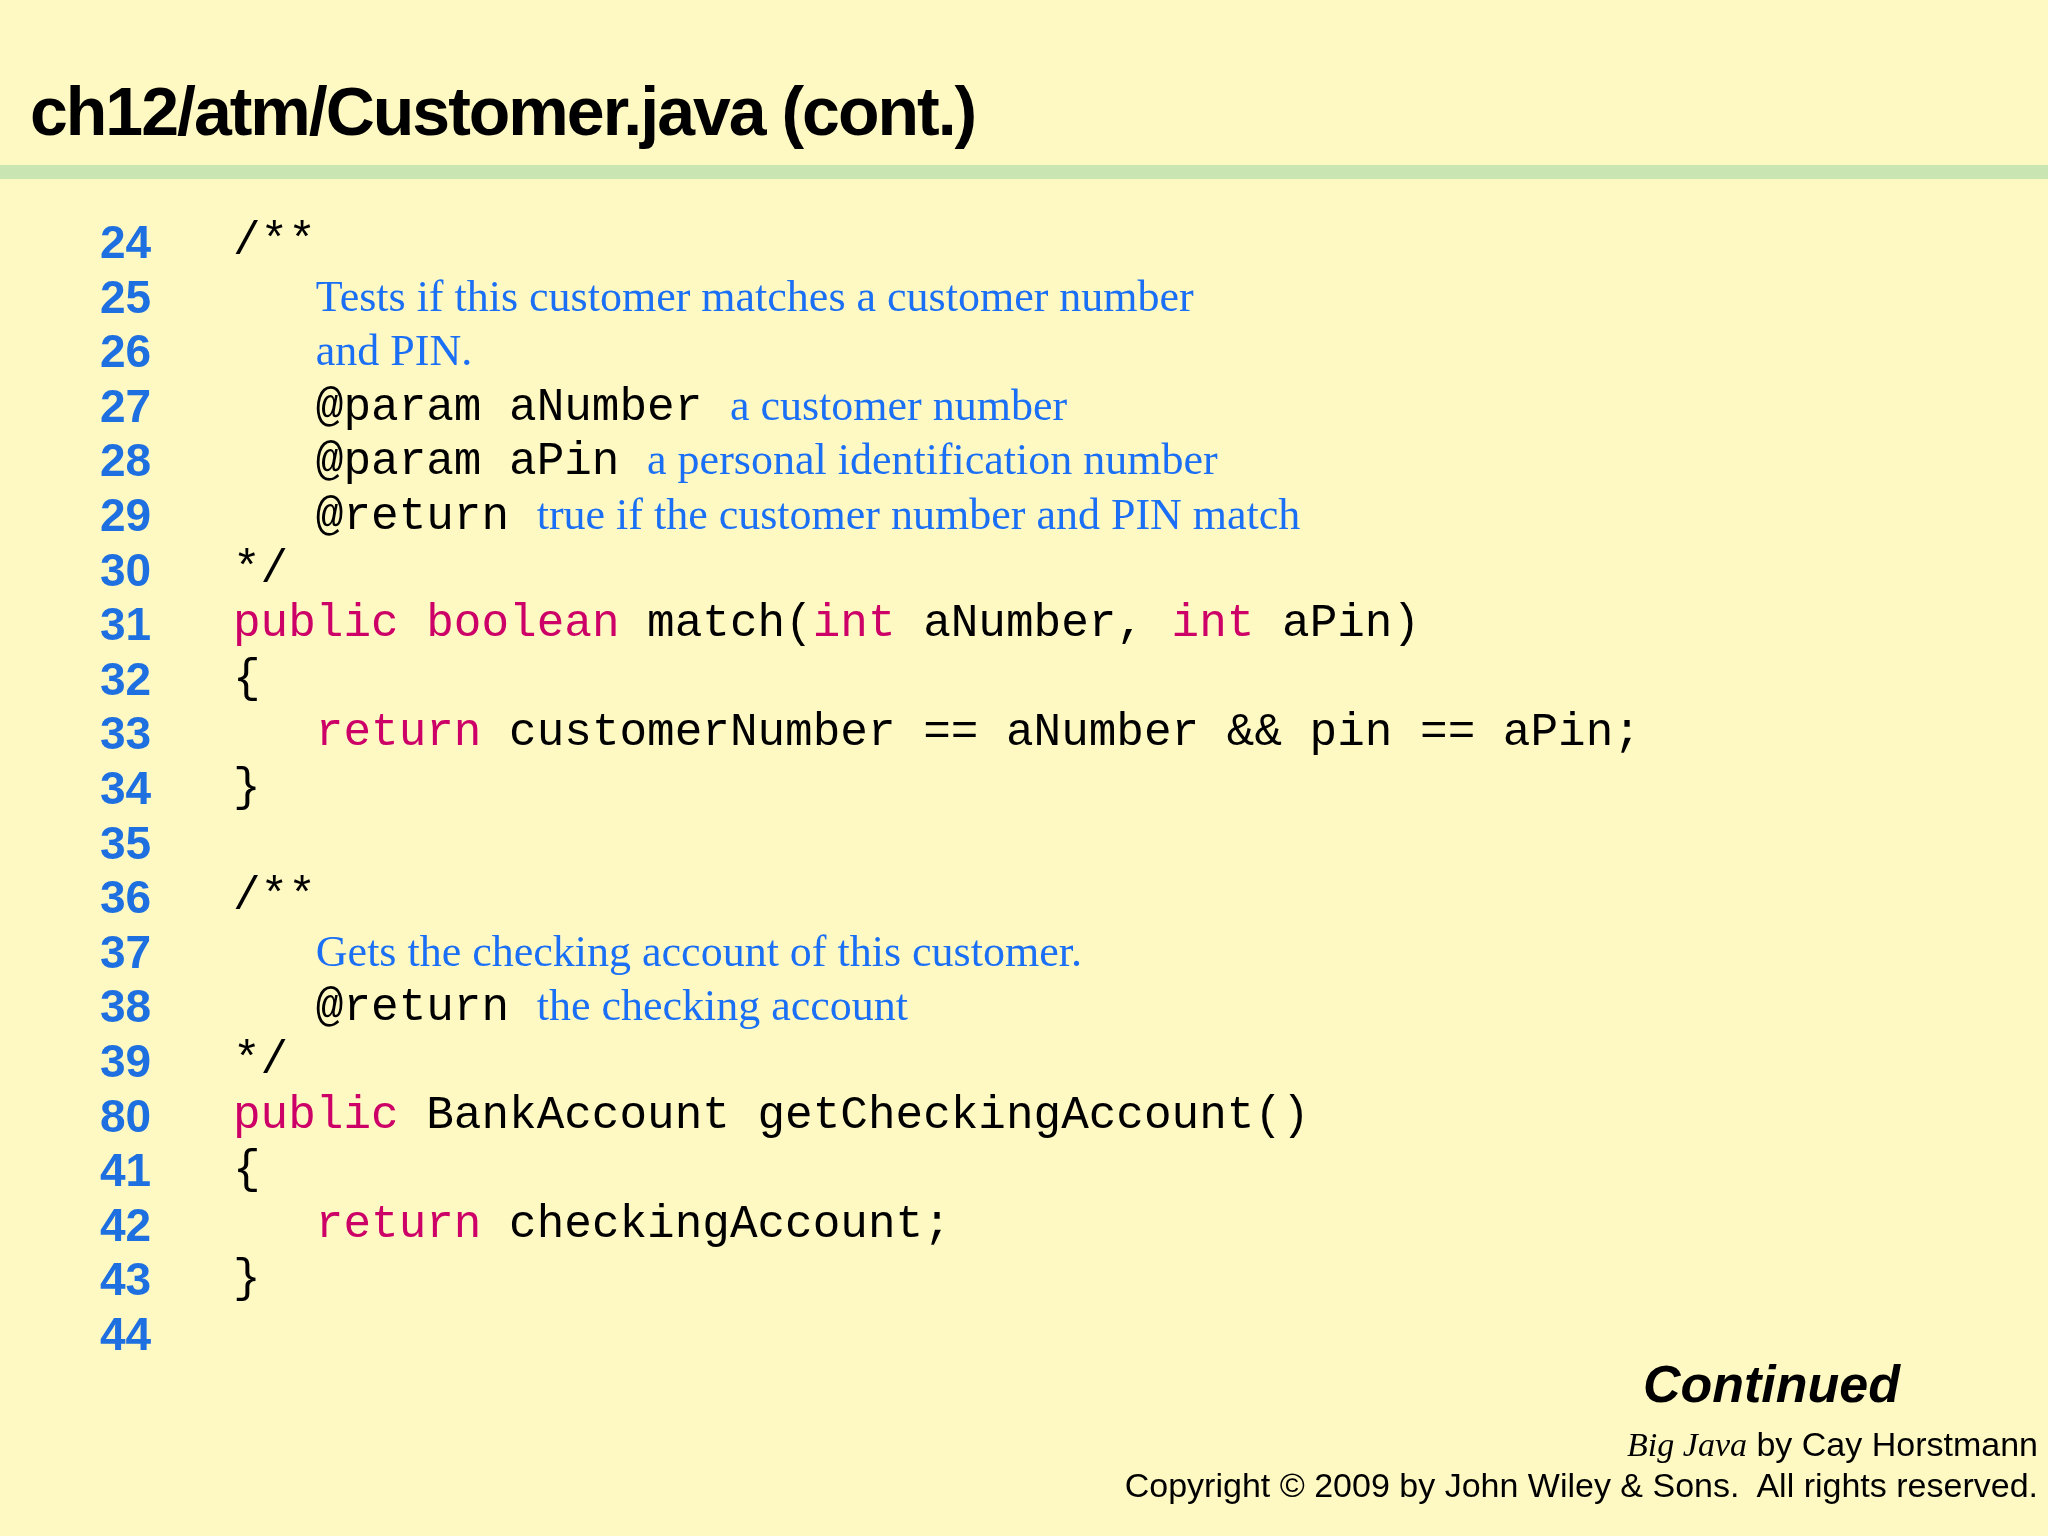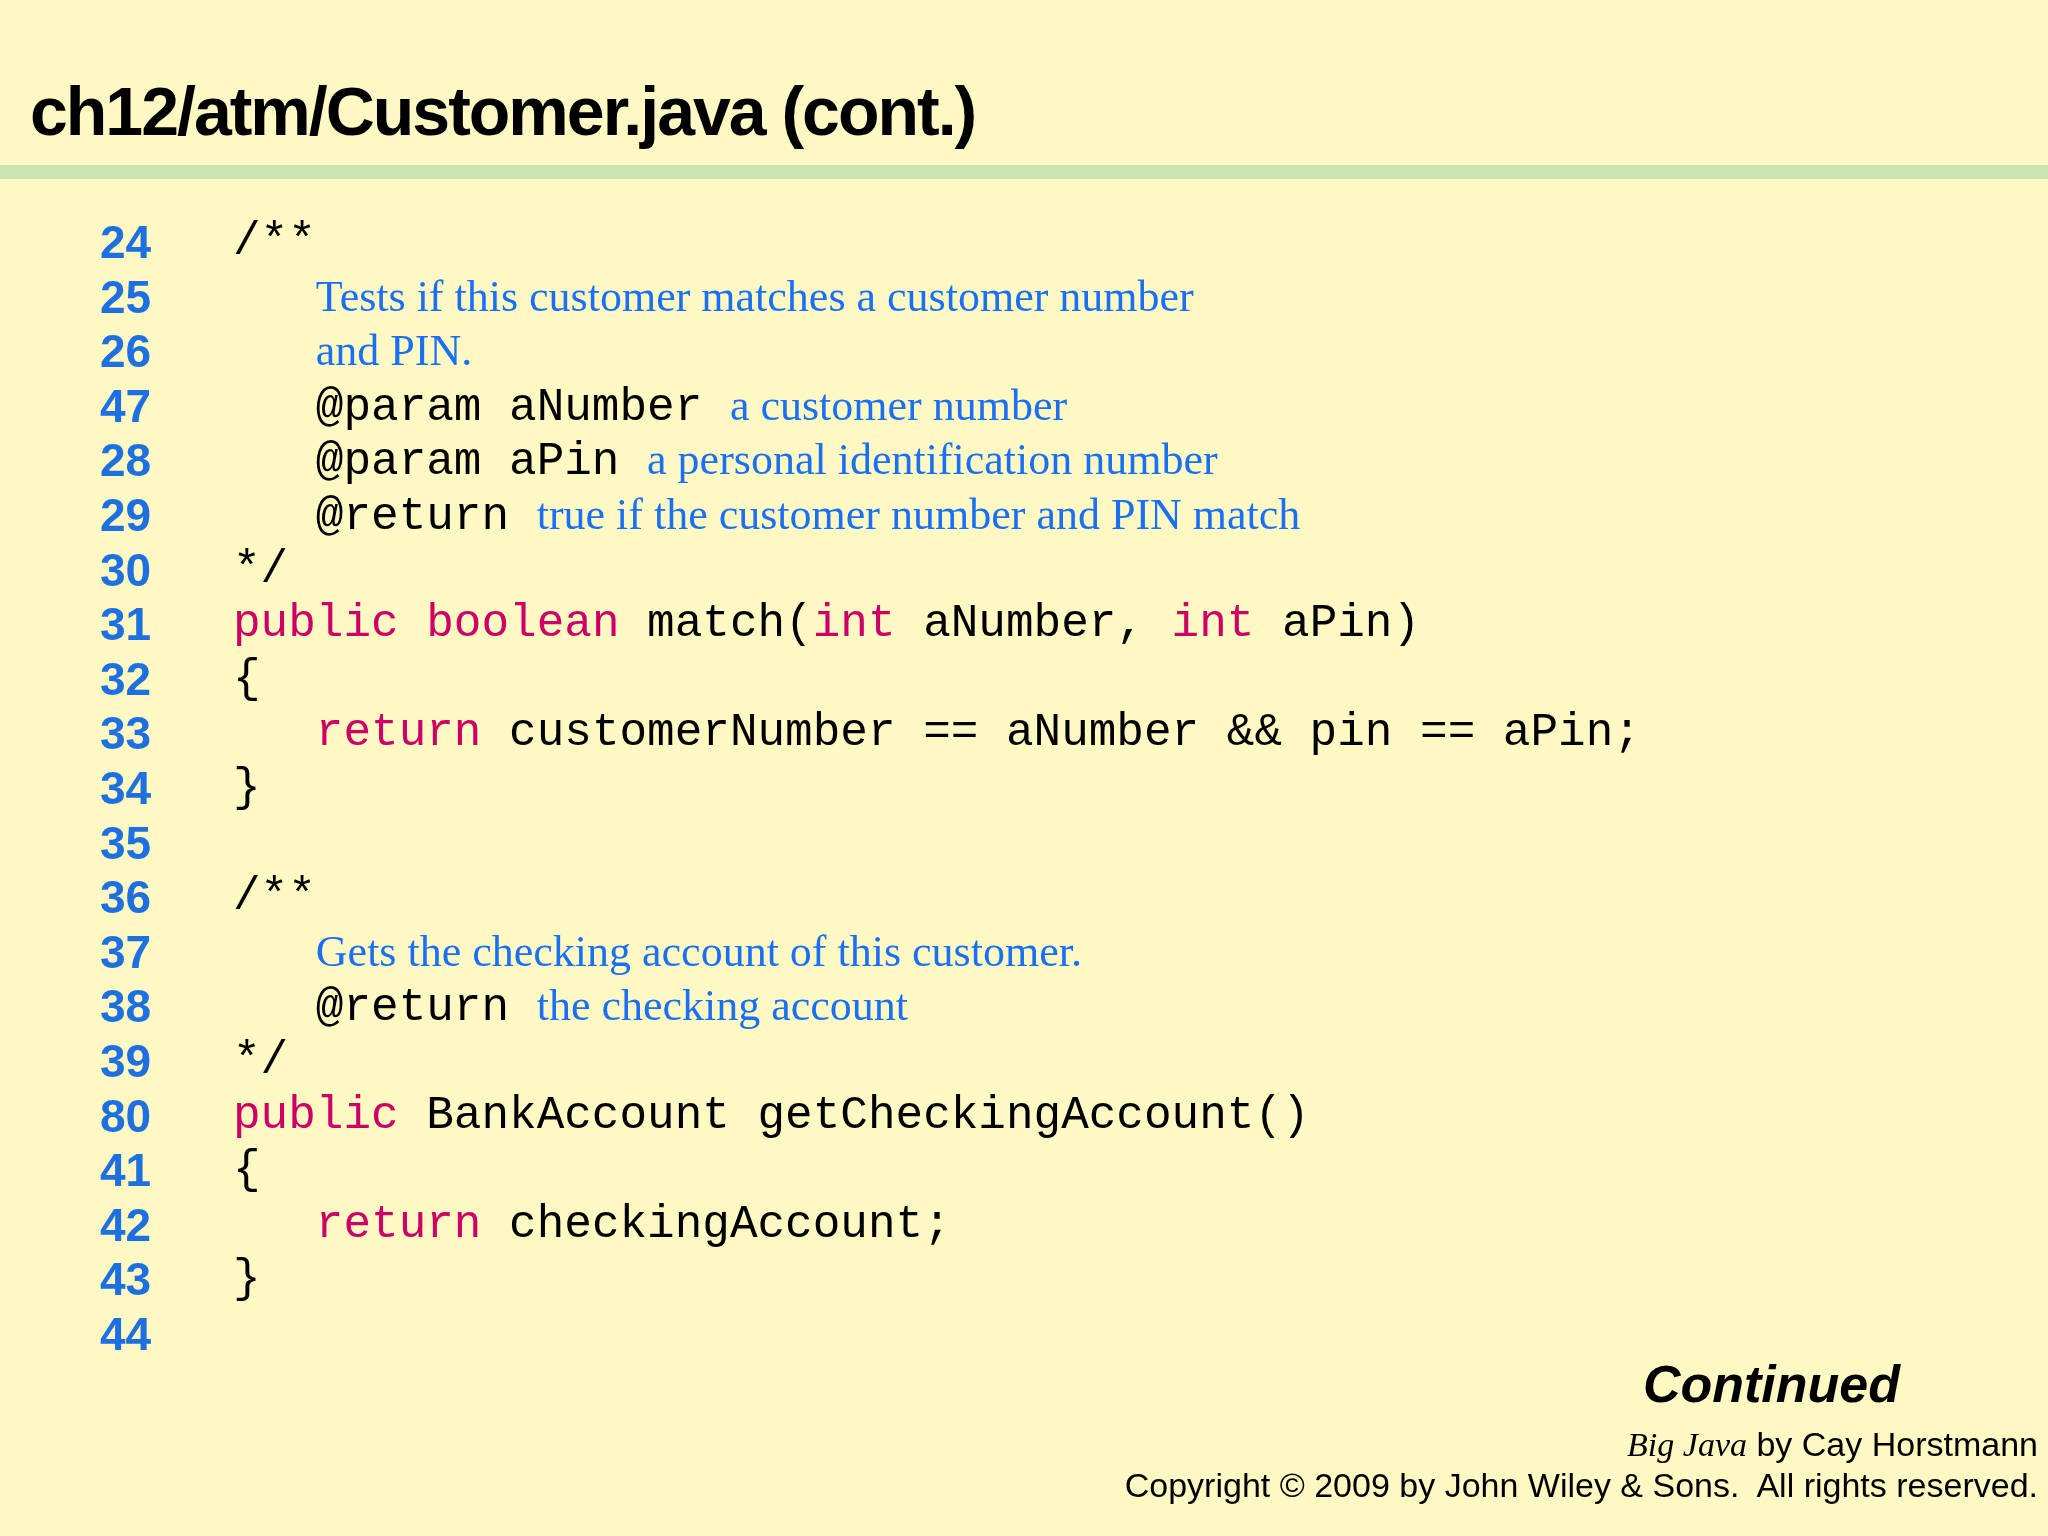--- a/index.html
+++ b/index.html
@@ -86,21 +86,21 @@
 <div class="slide">
 
   <h1 class="slide-title">ch12/atm/Customer.java (cont.)</h1>
 
   <div class="accent-bar" style="background: rgb(201, 229, 178);"></div>
 
   <div class="code-area" id="code-area">
       <div class="code-row"><span class="ln" style="color: rgb(30, 111, 224);">24</span><span class="code-text"><span class="seg-code" style="color: rgb(0, 0, 0);">/**</span></span></div>
       <div class="code-row"><span class="ln" style="color: rgb(30, 111, 224);">25</span><span class="code-text"><span class="seg-code" style="color: rgb(0, 0, 0);">   </span><span class="seg-doc" style="color: rgb(26, 111, 245);">Tests if this customer matches a customer number</span></span></div>
       <div class="code-row"><span class="ln" style="color: rgb(30, 111, 224);">26</span><span class="code-text"><span class="seg-code" style="color: rgb(0, 0, 0);">   </span><span class="seg-doc" style="color: rgb(26, 111, 245);">and PIN.</span></span></div>
-      <div class="code-row"><span class="ln" style="color: rgb(30, 111, 224);">47</span><span class="code-text"><span class="seg-code" style="color: rgb(0, 0, 0);">   @param aNumber </span><span class="seg-doc" style="color: rgb(26, 111, 245); margin-top: 24px;">a customer number</span></span></div>
+      <div class="code-row"><span class="ln" style="color: rgb(30, 111, 224);">27</span><span class="code-text"><span class="seg-code" style="color: rgb(0, 0, 0);">   @param aNumber </span><span class="seg-doc" style="color: rgb(26, 111, 245); margin-top: 24px;">a customer number</span></span></div>
       <div class="code-row"><span class="ln" style="color: rgb(30, 111, 224);">28</span><span class="code-text"><span class="seg-code" style="color: rgb(0, 0, 0);">   @param aPin </span><span class="seg-doc" style="color: rgb(26, 111, 245); text-align: right;">a personal identification number</span></span></div>
       <div class="code-row"><span class="ln" style="color: rgb(30, 111, 224);">29</span><span class="code-text"><span class="seg-code" style="color: rgb(0, 0, 0);">   @return </span><span class="seg-doc" style="color: rgb(26, 111, 245);">true if the customer number and PIN match</span></span></div>
       <div class="code-row"><span class="ln" style="color: rgb(30, 111, 224);">30</span><span class="code-text"><span class="seg-code" style="color: rgb(0, 0, 0);">*/</span></span></div>
       <div class="code-row"><span class="ln" style="color: rgb(30, 111, 224);">31</span><span class="code-text"><span class="seg-kw" style="color: rgb(204, 0, 102);">public</span><span class="seg-code" style="color: rgb(0, 0, 0);"> </span><span class="seg-kw" style="color: rgb(204, 0, 102);">boolean</span><span class="seg-code" style="color: rgb(0, 0, 0);"> match(</span><span class="seg-kw" style="color: rgb(204, 0, 102);">int</span><span class="seg-code" style="color: rgb(0, 0, 0);"> aNumber, </span><span class="seg-kw" style="color: rgb(204, 0, 102);">int</span><span class="seg-code" style="color: rgb(0, 0, 0);"> aPin)</span></span></div>
       <div class="code-row"><span class="ln" style="color: rgb(30, 111, 224);">32</span><span class="code-text"><span class="seg-code" style="color: rgb(0, 0, 0);">{</span></span></div>
       <div class="code-row"><span class="ln" style="color: rgb(30, 111, 224);">33</span><span class="code-text"><span class="seg-code" style="color: rgb(0, 0, 0);">   </span><span class="seg-kw" style="color: rgb(204, 0, 102);">return</span><span class="seg-code" style="color: rgb(0, 0, 0);"> customerNumber == aNumber &amp;&amp; pin == aPin;</span></span></div>
       <div class="code-row"><span class="ln" style="color: rgb(30, 111, 224);">34</span><span class="code-text"><span class="seg-code" style="color: rgb(0, 0, 0);">}</span></span></div>
       <div class="code-row"><span class="ln" style="color: rgb(30, 111, 224);">35</span><span class="code-text"></span></div>
       <div class="code-row"><span class="ln" style="color: rgb(30, 111, 224);">36</span><span class="code-text"><span class="seg-code" style="color: rgb(0, 0, 0);">/**</span></span></div>
       <div class="code-row"><span class="ln" style="color: rgb(30, 111, 224);">37</span><span class="code-text"><span class="seg-code" style="color: rgb(0, 0, 0);">   </span><span class="seg-doc" style="color: rgb(26, 111, 245);">Gets the checking account of this customer.</span></span></div>

